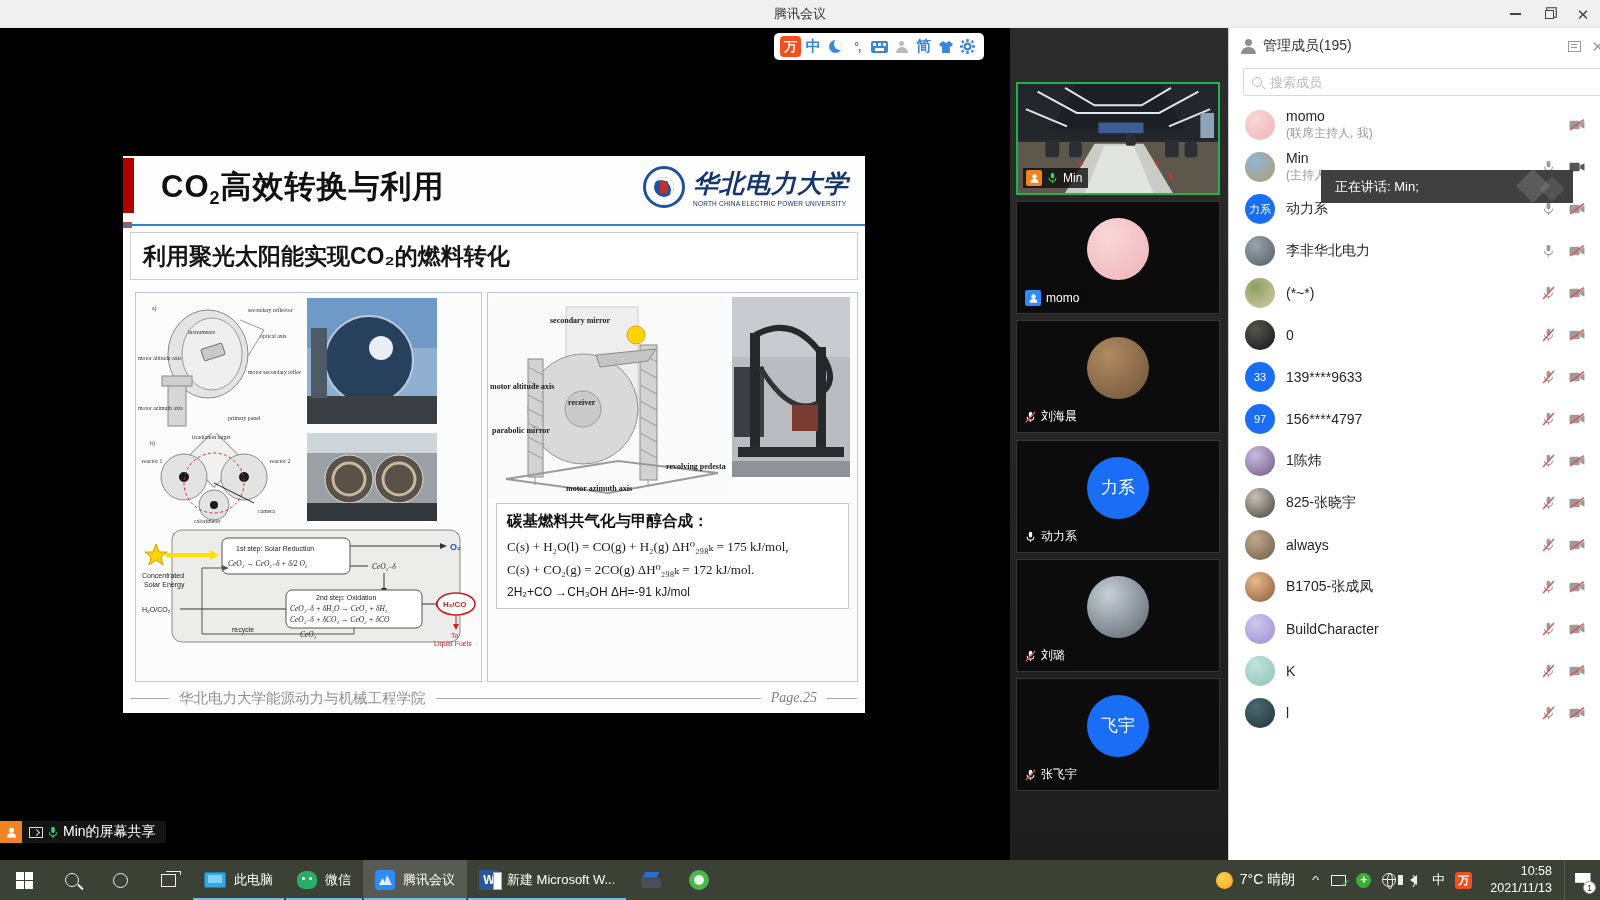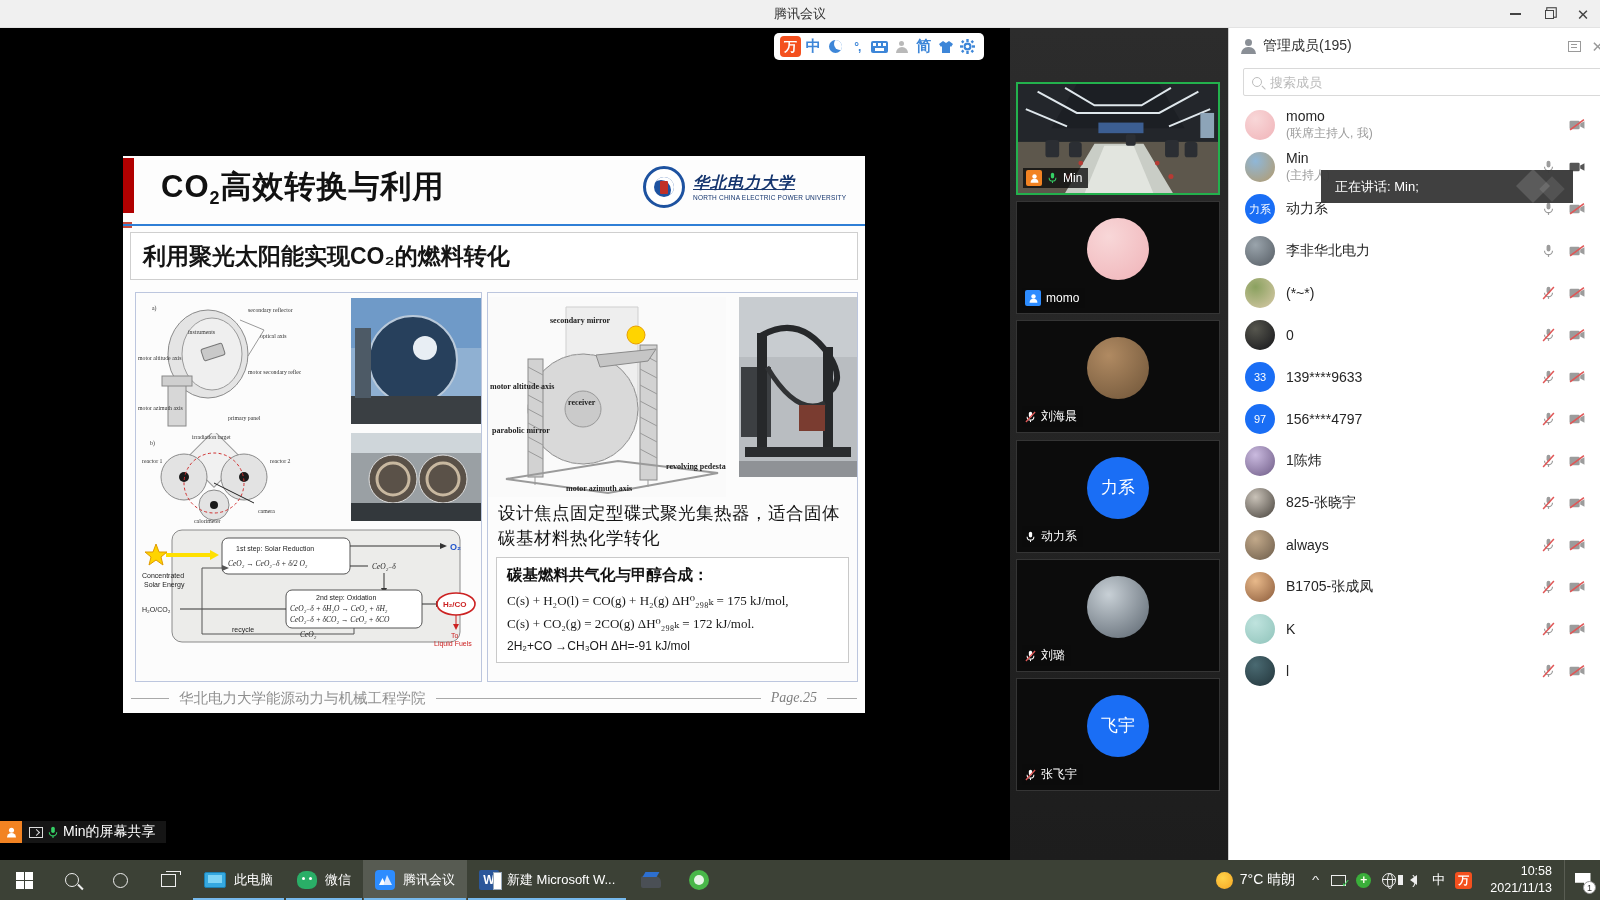--- a/index.html
+++ b/index.html
@@ -39,30 +39,30 @@
   .slide{position:absolute;left:123px;top:128px;width:742px;height:557px;background:#fdfdfd;overflow:hidden;}
   .sl-redbar{position:absolute;left:0;top:2px;width:11px;height:55px;background:#b00000;}
   .sl-redmark{position:absolute;left:0;top:66px;width:9px;height:6px;background:#c84b3c;}
   .sl-title{position:absolute;left:38px;top:10px;font-size:31px;font-weight:900;color:#111;letter-spacing:1px;}
   .sl-title sub{font-size:18px;}
   .sl-logo{position:absolute;left:520px;top:10px;display:flex;align-items:center;gap:8px;}
   .sl-logo-circle{width:42px;height:42px;border-radius:50%;border:3px solid #1d52a0;position:relative;background:#fff;}
   .sl-logo-circle::after{content:"";position:absolute;left:8px;top:8px;width:20px;height:20px;border-radius:50%;background:#1d52a0;
     box-shadow:inset -3px 3px 0 #fff;}
   .sl-logo-circle::before{content:"";position:absolute;left:14px;top:12px;width:8px;height:13px;background:#c03028;z-index:2;border-radius:1px;}
-  .sl-logo-cn{font-size:16px;color:#15356e;font-weight:bold;font-family:"Liberation Serif","DejaVu Serif",serif;font-style:italic;letter-spacing:1px;text-decoration:underline;}
+  .sl-logo-cn{font-size:25px;color:#15356e;font-weight:bold;font-family:"Liberation Serif","DejaVu Serif",serif;font-style:italic;letter-spacing:1px;}
   .sl-logo-en{font-size:6.5px;color:#15356e;letter-spacing:.2px;}
   .sl-blueline{position:absolute;left:0;top:68px;width:742px;height:2px;background:#2f7fd6;}
   .sl-subtitle-box{position:absolute;left:7px;top:76px;width:728px;height:48px;background:#fff;border:1px solid #cfcfcf;
      display:flex;align-items:center;padding-left:12px;}
   .sl-subtitle{font-size:23px;font-weight:900;color:#151515;}
   .sl-panel{position:absolute;top:136px;height:390px;background:#fcfcfc;border:1px solid #bcc6de;}
   .sl-panel.pl{left:12px;width:347px;}
   .sl-panel.pr{left:364px;width:371px;}
-  .pl-row{display:flex;justify-content:space-between;gap:6px;}
+  .pl-row{display:flex;justify-content:flex-start;gap:6px;}
   .sl-citation{font-size:13.5px;color:#111;line-height:1.75;padding:2px 6px 0 6px;}
   .sl-footer{position:absolute;left:0px;top:531px;width:742px;height:22px;display:flex;align-items:center;gap:10px;padding:0 8px;}
   .sl-footer .fline{height:1px;background:#a9a9a9;}
   .sl-footer .f1{width:38px;}
   .sl-footer .fgrow{flex:1;}
   .sl-footer .f2{width:30px;}
   .sl-footer-text{color:#8f8f8f;font-size:14.5px;}
   .sl-page{color:#7f7f7f;font-size:14px;font-style:italic;font-family:"Liberation Serif","DejaVu Serif",serif;}
   .eq-box{margin:6px 8px 0 8px;border:1px solid #c9c9c9;background:#fff;padding:7px 10px 9px 10px;}
   .eq-title{font-size:15.5px;font-weight:bold;color:#111;margin-bottom:6px;}
@@ -360,21 +360,20 @@
           <rect x="2" y="70" width="30" height="70" fill="#3c3f42"></rect>
           <path d="M20 40 q40 -25 70 18 q18 28 -4 40" fill="none" stroke="#26282a" stroke-width="6"></path>
           <rect x="18" y="36" width="10" height="120" fill="#26282a"></rect>
           <rect x="84" y="50" width="10" height="108" fill="#26282a"></rect>
           <path d="M28 70 q30 50 58 36" fill="none" stroke="#303234" stroke-width="5"></path>
           <rect x="6" y="150" width="106" height="10" fill="#2a2c2e"></rect>
           <rect x="60" y="108" width="26" height="26" fill="#7a3c30"></rect>
           <rect y="164" width="118" height="16" fill="#8f9296"></rect>
         </svg>
       </div>
-      <div class="pr-text">设计焦点固定型碟式聚光集热器，适合固体碳基材料热化学转化</div>
       <div class="eq-box">
         <div class="eq-title">碳基燃料共气化与甲醇合成：</div>
         <div class="eq-line">C(s) + H₂O(l) = CO(g) + H₂(g)    ΔH⁰₂₉₈ₖ = 175 kJ/mol,</div>
         <div class="eq-line">C(s) + CO₂(g) = 2CO(g)    ΔH⁰₂₉₈ₖ = 172 kJ/mol.</div>
         <div class="eq-line small">2H₂+CO →CH₃OH    ΔH=-91 kJ/mol</div>
       </div>
     </div>
 
     <div class="sl-footer">
       <span class="fline f1"></span>
@@ -896,20 +895,44 @@
         </span>
         <span class="p-cam" data-state="off">
           <svg viewBox="0 0 15 11" width="16" height="12">
             <rect x="0.5" y="1.5" width="9.5" height="8" rx="1.2" fill="currentColor"></rect>
             <polygon points="10.5,4.2 14.5,2 14.5,9 10.5,6.8" fill="currentColor"></polygon>
             <line class="slash" x1="1" y1="10" x2="14" y2="0.5" stroke="#e05656" stroke-width="1.5"></line>
           </svg>
         </span>
       </div>
 
+      <div class="m-row">
+        <div class="m-avatar" style="--c1: #cfc8ef; --c2: #9b8fd0;">
+          <span></span>
+        </div>
+        <div class="m-info">
+          <div class="m-name">BuildCharacter</div>
+
+        </div>
+        <span class="p-mic" data-state="muted">
+          <svg viewBox="0 0 12 13" width="13" height="14">
+            <rect x="4.2" y="0.8" width="3.6" height="6.2" rx="1.8" fill="currentColor"></rect>
+            <path d="M2.3 6.2a3.7 3.7 0 0 0 7.4 0" fill="none" stroke="currentColor" stroke-width="1.1"></path>
+            <line x1="6" y1="10" x2="6" y2="12" stroke="currentColor" stroke-width="1.1"></line>
+            <line class="slash" x1="1" y1="12" x2="11" y2="1" stroke="#e05656" stroke-width="1.4"></line>
+          </svg>
+        </span>
+        <span class="p-cam" data-state="off">
+          <svg viewBox="0 0 15 11" width="16" height="12">
+            <rect x="0.5" y="1.5" width="9.5" height="8" rx="1.2" fill="currentColor"></rect>
+            <polygon points="10.5,4.2 14.5,2 14.5,9 10.5,6.8" fill="currentColor"></polygon>
+            <line class="slash" x1="1" y1="10" x2="14" y2="0.5" stroke="#e05656" stroke-width="1.5"></line>
+          </svg>
+        </span>
+      </div>
 
 
       <div class="m-row">
         <div class="m-avatar" style="--c1: #bfe3de; --c2: #8fc3ba;">
           <span></span>
         </div>
         <div class="m-info">
           <div class="m-name">K</div>
 
         </div>

